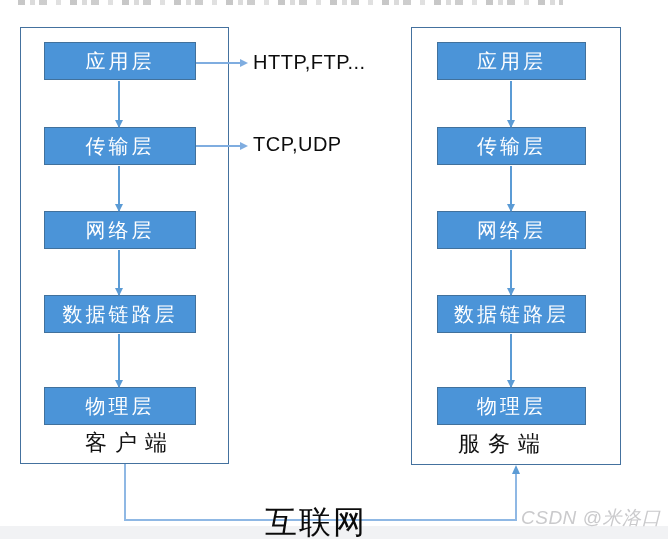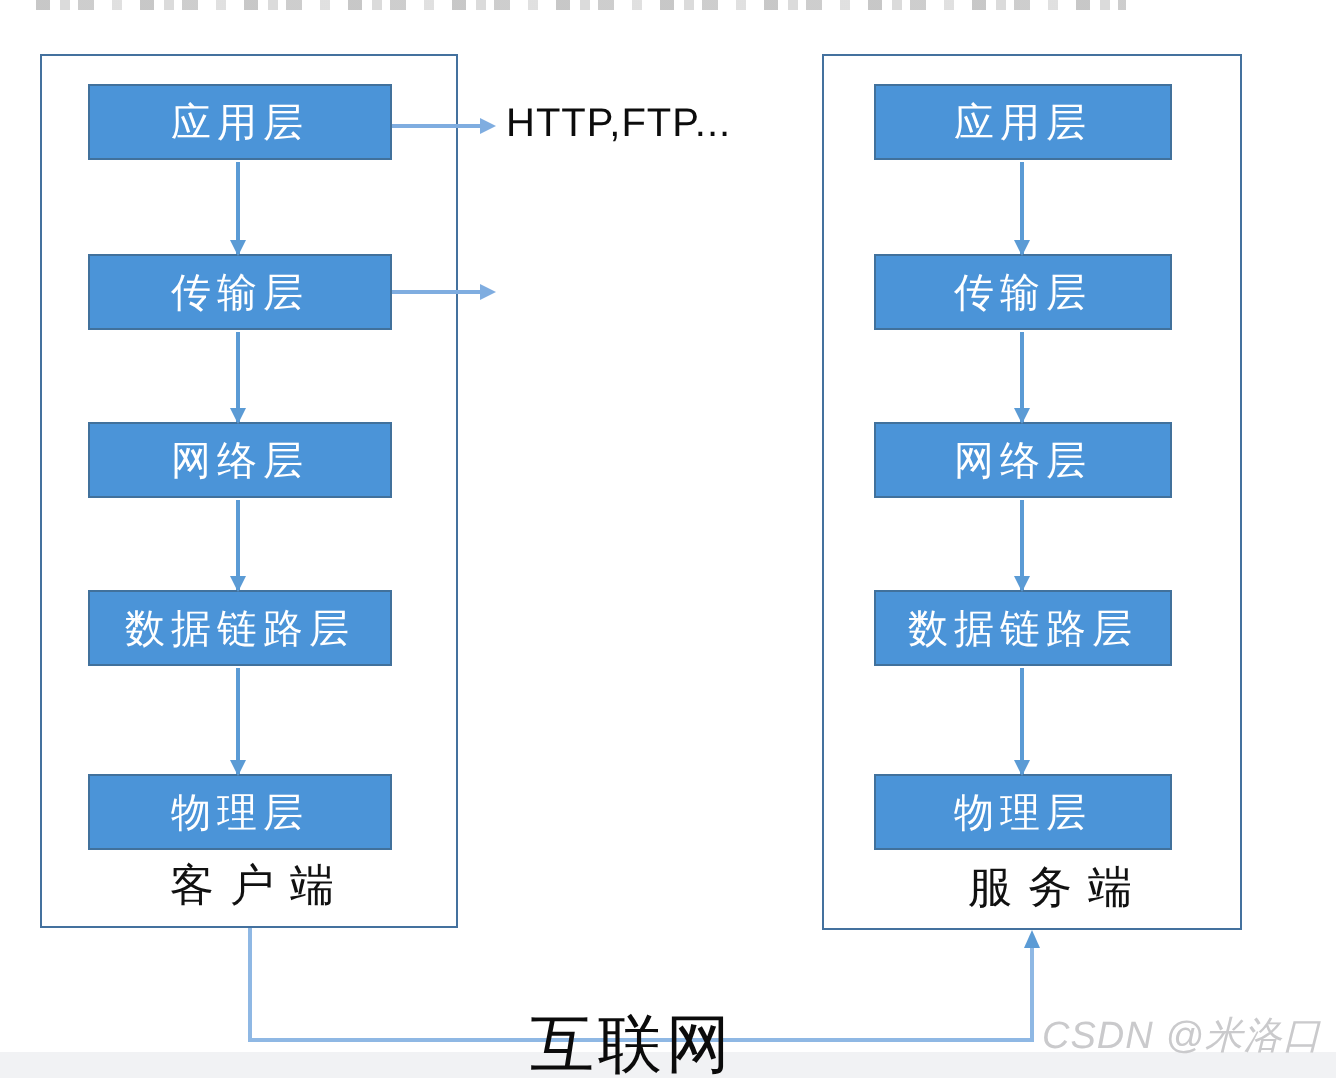--- a/index.html
+++ b/index.html
@@ -92,26 +92,27 @@
   <div class="layer sv" style="top:127px">传输层</div>
   <div class="layer sv" style="top:211px">网络层</div>
   <div class="layer sv" style="top:295px">数据链路层</div>
   <div class="layer sv" style="top:387px">物理层</div>
 
   <div class="varrow" style="left:510px;top:81px;height:46px"></div>
   <div class="varrow" style="left:510px;top:166px;height:45px"></div>
   <div class="varrow" style="left:510px;top:250px;height:45px"></div>
   <div class="varrow" style="left:510px;top:334px;height:53px"></div>
 
-  <div class="stack-label" style="left:423px;top:429px;width:212px">服务端</div>
+  <div class="stack-label" style="left:397px;top:429px;width:212px">服务端</div>
 
   <div class="harrow" style="left:196px;top:62px;width:45px"></div>
   <div class="proto-label" style="left:253px;top:51px">HTTP,FTP...</div>
 
   <div class="harrow" style="left:196px;top:145px;width:45px"></div>
+  <div class="proto-label" style="left:253px;top:133px">TCP,UDP</div>
 
   <div class="conn" style="left:124px;top:464px;width:2px;height:57px"></div>
   <div class="conn" style="left:124px;top:519px;width:393px;height:2px"></div>
   <div class="conn" style="left:515px;top:472px;width:2px;height:49px"></div>
   <div class="up-head" style="left:511.5px;top:465px"></div>
 
   <div class="internet-label" style="left:265px;top:501px;width:120px">互联网</div>
 
   <div class="bottom-band"></div>
 

